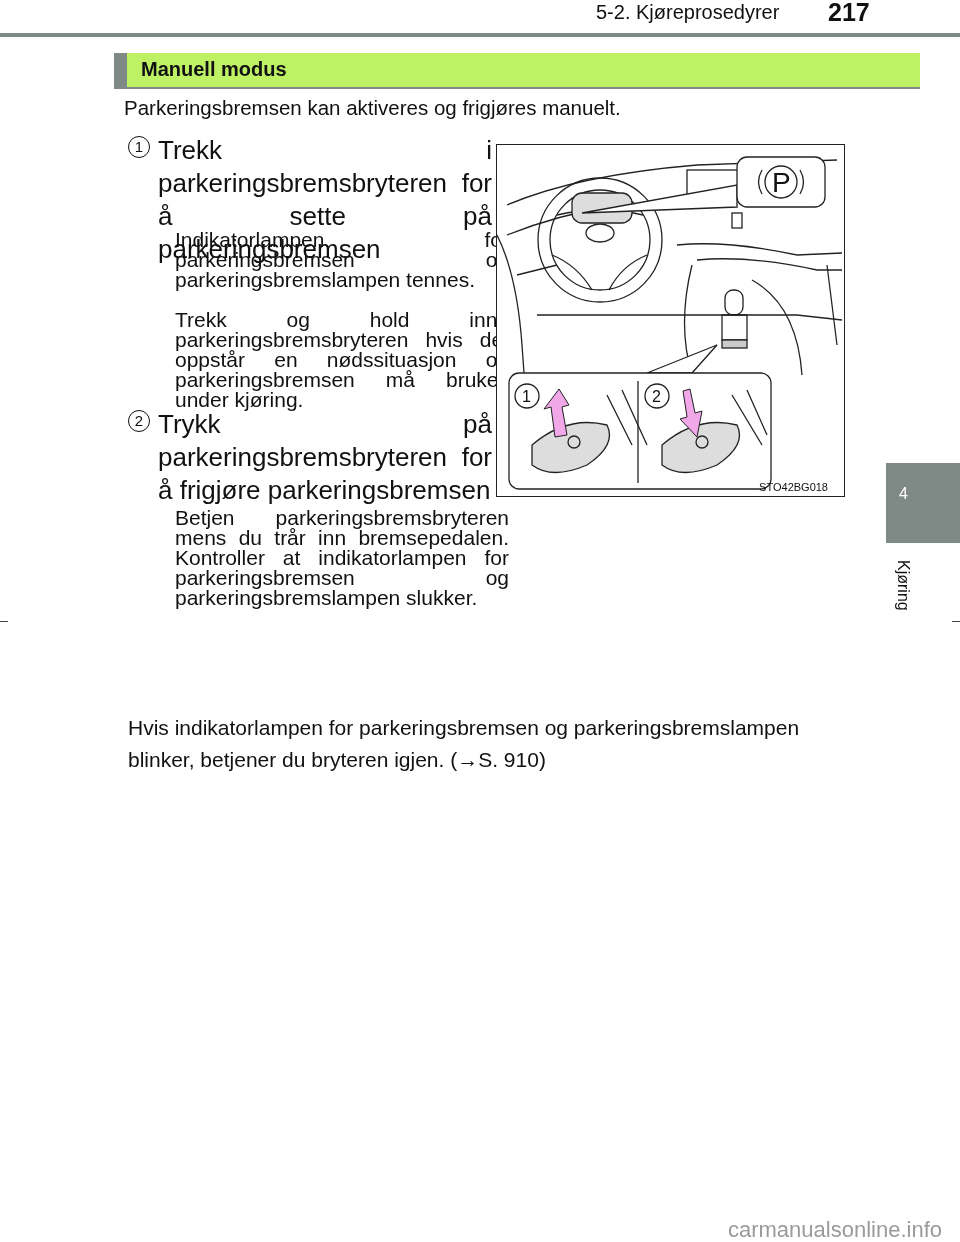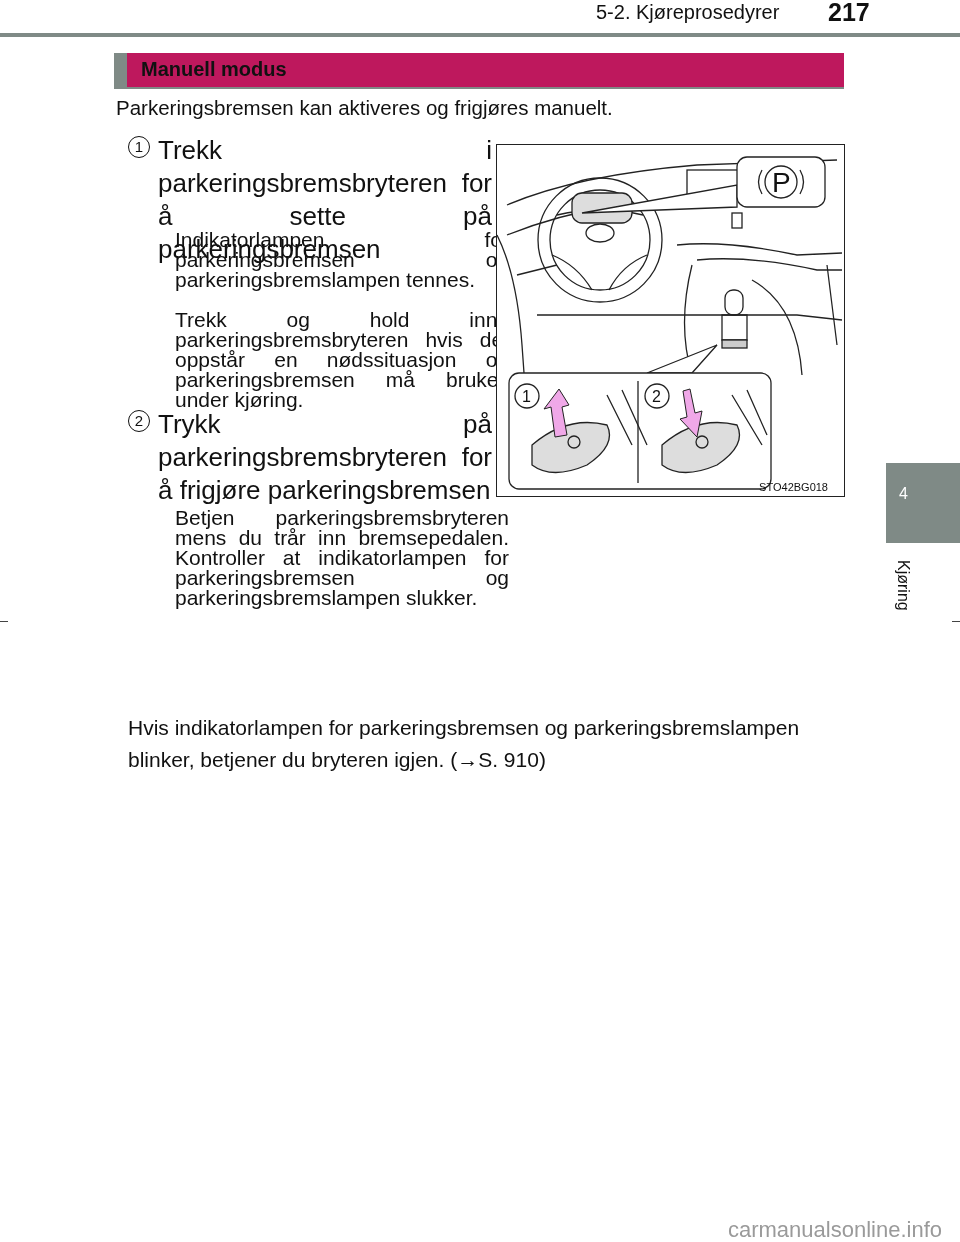--- a/index.html
+++ b/index.html
@@ -3,26 +3,26 @@
 <meta charset="utf-8">
 <style>
   html, body { margin:0; padding:0; }
   body { width:960px; height:1242px; background:#ffffff; position:relative; overflow:hidden;
          font-family:"Liberation Sans", sans-serif; color:#111; }
   .header-section { position:absolute; left:0; top:0; width:960px; height:40px; }
   .header-title { position:absolute; left:596px; top:1px; font-size:20px; color:#111; }
   .page-number { position:absolute; left:828px; top:-2px; font-size:25px; font-weight:bold; color:#111; }
   .top-rule { position:absolute; left:0; top:33px; width:960px; height:4px; background:#7f8a86; }
 
-  .section-bar { position:absolute; left:114px; top:53px; width:730px; height:34px;
-                 background:#be185d; border-bottom:2px solid #7f8a86; }
+  .section-bar { position:absolute; left:114px; top:53px; width:806px; height:34px;
+                 background:#bef264; border-bottom:2px solid #7f8a86; }
   .section-bar-accent { position:absolute; left:0; top:0; width:13px; height:36px; background:#7f8a86; }
   .section-bar-title { position:absolute; left:27px; top:5px; font-size:20px; font-weight:bold; color:#111; }
 
-  .intro { position:absolute; left:116px; top:96px; font-size:20.5px; }
+  .intro { position:absolute; left:124px; top:96px; font-size:20.5px; }
 
   .step { position:absolute; left:128px; width:348px; }
   .step-num { position:absolute; left:0; top:2px; width:20px; height:20px; border:1.5px solid #111;
               border-radius:50%; font-size:15px; text-align:center; line-height:20px; }
   .step-title { position:absolute; left:30px; top:0; width:334px; font-size:26px; line-height:33px;
                 text-align:justify; }
   .step-note { position:absolute; left:32px; width:334px; font-size:21px; line-height:20px; text-align:justify;margin-left:15px; }
 
   .auto-release { position:absolute; left:146px; top:630px; width:700px; font-size:16.5px; line-height:21px; }
   .final-para { position:absolute; left:128px; top:712px; width:720px; font-size:21px; line-height:32px; }

